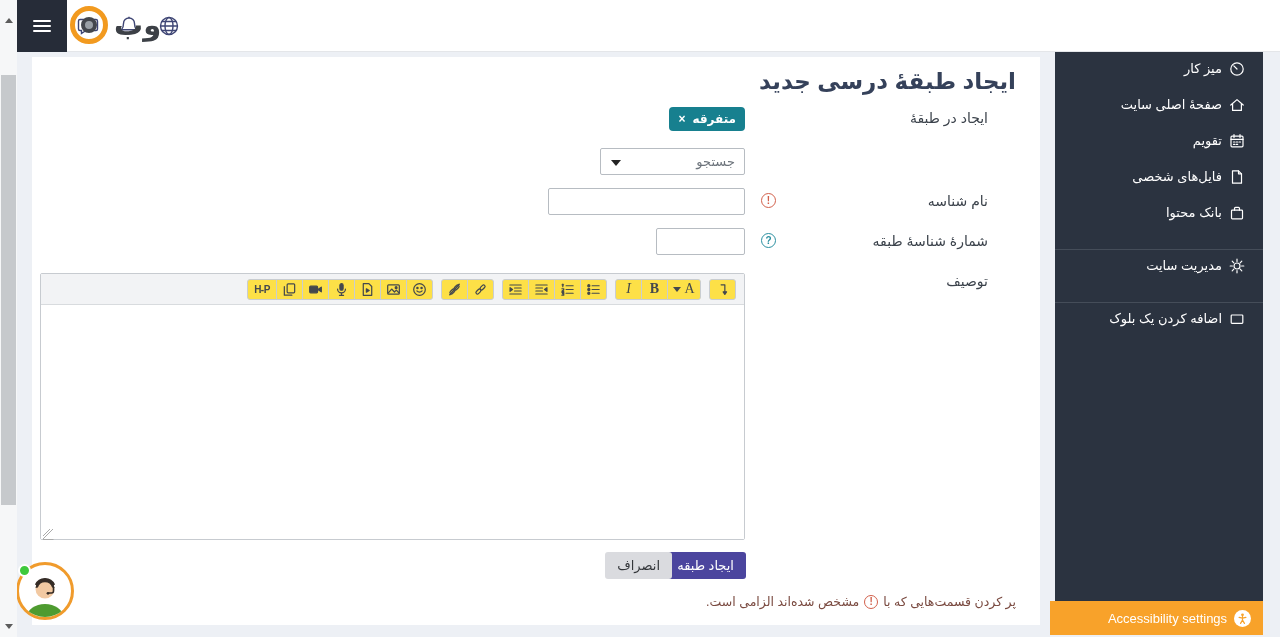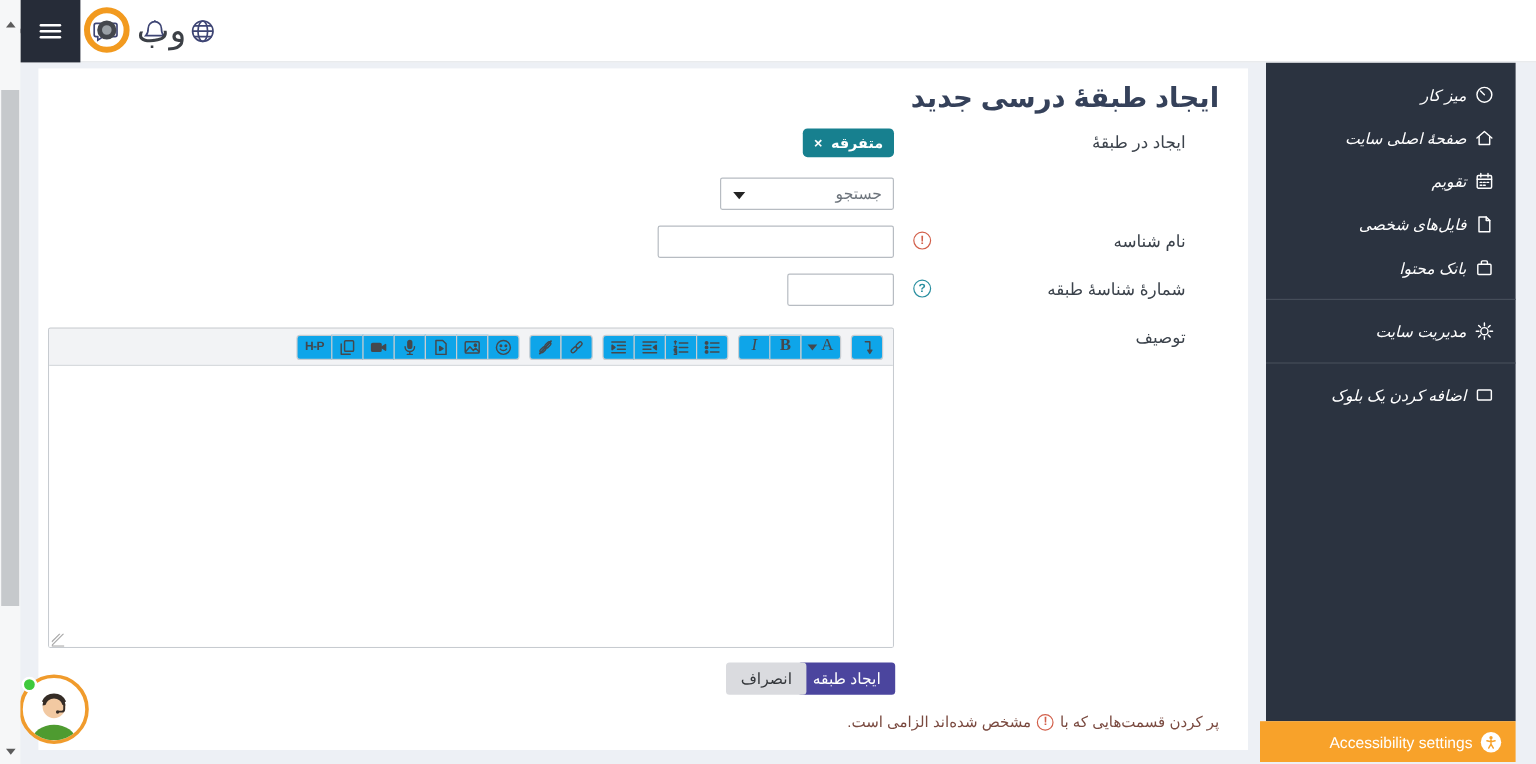--- a/index.html
+++ b/index.html
@@ -12,31 +12,31 @@
   .tb-icon { position:absolute; top:14px; width:24px; height:24px; color:#3e4574; }
   .tb-icon svg { width:100%; height:100%; stroke:#3e4574; fill:none; stroke-width:1.4; }
   .avatar-circle { position:absolute; left:33px; top:11px; width:30px; height:30px; border-radius:50%; background:#ececf1; overflow:hidden; }
   .caret-down { position:absolute; left:12px; top:24px; width:0; height:0; border-left:4px solid transparent; border-right:4px solid transparent; border-top:5px solid #444; }
   .hamburger-block { position:absolute; left:17px; top:0; width:50px; height:52px; background:#262c38; display:flex; align-items:center; justify-content:center; }
   .hamburger-block .bars { width:18px; }
   .hamburger-block .bars span { display:block; height:2px; background:#fff; margin:3px 0; border-radius:1px; }
   .logo { position:absolute; left:70px; top:6px; display:flex; align-items:center; direction:ltr; }
   .logo-swirl { width:38px; height:38px; border-radius:50%; border:5px solid #f29a1f; display:flex; align-items:center; justify-content:center; }
   .logo-swirl-inner { width:16px; height:16px; border-radius:50%; border:4px solid #44474d; background:#9aa0a6; }
-  .logo-text { font-size:29px; font-weight:normal; color:#3c4046; margin-left:6px; }
+  .logo-text { font-size:29px; font-weight:bold; color:#3c4046; margin-left:6px; }
 
   
   .scrollbar { position:absolute; left:0; top:0; width:17px; height:637px; background:#f6f7f8; z-index:9; }
   .sb-arrow-up { position:absolute; left:5px; top:18px; width:0; height:0; border-left:4px solid transparent; border-right:4px solid transparent; border-bottom:5px solid #5c5c5c; }
   .sb-arrow-dn { position:absolute; left:5px; top:624px; width:0; height:0; border-left:4px solid transparent; border-right:4px solid transparent; border-top:5px solid #5c5c5c; }
   .sb-thumb { position:absolute; left:1px; top:75px; width:15px; height:430px; background:#c6c9cc; }
 
   
   .sidebar { position:absolute; right:17px; top:52px; width:208px; height:549px; background:#2b3340; color:#fff; padding-top:9px; z-index:4; }
-  .sb-item { display:flex; align-items:center; gap:7px; height:36px; padding:0 18px; font-size:13px; cursor:pointer;font-style:italic; }
+  .sb-item { display:flex; align-items:flex-start; gap:7px; height:36px; padding:0 18px; font-size:13px; cursor:pointer; }
   .sb-ico { width:16px; height:16px; flex:0 0 16px; }
   .sb-ico svg { width:16px; height:16px; stroke:#fff; fill:none; stroke-width:1.2; stroke-linecap:round; stroke-linejoin:round; }
   .sb-divider { height:1px; background:#454d59; margin:8px 0; }
 
   
   .a11y-bar { position:absolute; right:17px; top:601px; width:213px; height:34px; background:#f8a22a; color:#fff; display:flex; align-items:center; justify-content:center; gap:7px; font-size:13px; direction:ltr; z-index:6; cursor:pointer;padding-left:46px; }
   .a11y-ico { width:17px; height:17px; border-radius:50%; background:#fff; display:flex; align-items:center; justify-content:center; }
 
   
   .card { position:absolute; right:240px; left:32px; top:57px; height:568px; background:#fff; }
@@ -48,21 +48,21 @@
   .sel-caret { position:absolute; left:10px; top:11px; width:0; height:0; border-left:5px solid transparent; border-right:5px solid transparent; border-top:6px solid #232323; }
   .txt-input { position:absolute; height:27px; border:1px solid #b7bcc2; border-radius:2px; background:#fff; font-size:13px; padding:0 7px; direction:rtl; outline:none; }
   .mini-icon { position:absolute; width:15px; height:15px; border-radius:50%; font-size:10px; font-weight:bold; display:flex; align-items:center; justify-content:center; }
   .req { border:1.4px solid #d2604b; color:#d2604b; }
   .hlp { border:1.4px solid #2a8fa0; color:#2a8fa0; }
 
   
   .editor { position:absolute; right:295px; top:216px; width:705px; height:267px; border:1px solid #c7cbd0; border-radius:2px; background:#fff; }
   .ed-toolbar { height:31px; background:#f2f3f5; border-bottom:1px solid #d8dbde; display:flex; align-items:center; justify-content:flex-end; direction:ltr; padding:0 8px; gap:8px; }
   .tb-group { display:flex; }
-  .tb-btn { width:27px; height:21px; background:#0ea5e9; border:1px solid #c9cdd1; margin-left:-1px; display:flex; align-items:center; justify-content:center; font-size:12px; color:#44484d; cursor:pointer; }
+  .tb-btn { width:27px; height:21px; background:#fde047; border:1px solid #c9cdd1; margin-left:-1px; display:flex; align-items:center; justify-content:center; font-size:12px; color:#44484d; cursor:pointer; }
   .tb-group .tb-btn:first-child { border-radius:3px 0 0 3px; margin-left:0; }
   .tb-group .tb-btn:last-child { border-radius:0 3px 3px 0; }
   .tb-group .tb-btn:only-child { border-radius:3px; }
   .tb-btn svg { width:15px; height:15px; stroke:#44484d; fill:none; stroke-width:1.3; stroke-linecap:round; stroke-linejoin:round; }
   .tb-wide { width:30px; }
   .tb-h5p { font-size:10px; font-weight:bold; letter-spacing:-0.5px; }
   .tb-serif { font-family:"Liberation Serif","DejaVu Serif",serif; font-size:14px; }
   .ed-area { position:absolute; top:31px; bottom:0; left:0; right:0; background:#fff; cursor:text; }
   .ed-resize { position:absolute; left:2px; bottom:2px; width:11px; height:11px; }
 

